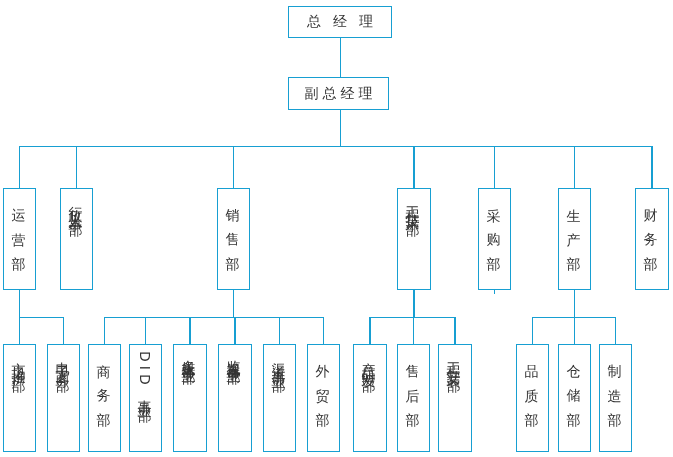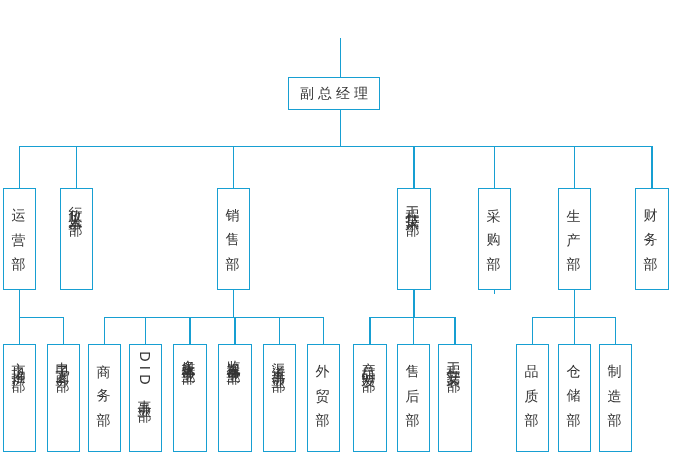--- a/index.html
+++ b/index.html
@@ -73,22 +73,23 @@
   <div class="line" style="left:454.25px;top:316.5px;width:1.5px;height:27.5px;"></div>
 
   <div class="line" style="left:493.75px;top:290px;width:1.5px;height:4px;"></div>
 
   <div class="line" style="left:573.75px;top:290px;width:1.5px;height:27px;"></div>
   <div class="line" style="left:531.75px;top:316.5px;width:84.5px;height:1.5px;"></div>
   <div class="line" style="left:531.75px;top:316.5px;width:1.5px;height:27.5px;"></div>
   <div class="line" style="left:573.75px;top:316.5px;width:1.5px;height:27.5px;"></div>
   <div class="line" style="left:614.75px;top:316.5px;width:1.5px;height:27.5px;"></div>
 
+  <div class="node hnode root" style="left:288px;top:6px;width:104px;height:32px;">总经理</div>
 
-  <div class="node hnode deputy" style="left:288px;top:77px;width:92px;height:33px;">副总经理</div>
+  <div class="node hnode deputy" style="left:288px;top:77px;width:101px;height:33px;">副总经理</div>
 
   <div class="node vnode v3" style="left:3px;top:188px;width:33px;height:102px;">运营部</div>
   <div class="node vnode v5" style="left:60px;top:188px;width:33px;height:102px;">行政人事部</div>
   <div class="node vnode v3" style="left:217px;top:188px;width:33px;height:102px;">销售部</div>
   <div class="node vnode v5" style="left:397px;top:188px;width:34px;height:102px;">工程技术部</div>
   <div class="node vnode v3" style="left:478px;top:188px;width:33px;height:102px;">采购部</div>
   <div class="node vnode v3" style="left:558px;top:188px;width:33px;height:102px;">生产部</div>
   <div class="node vnode v3" style="left:635px;top:188px;width:34px;height:102px;">财务部</div>
 
   <div class="node vnode v5" style="left:3px;top:344px;width:33px;height:108px;">市场推广部</div>

